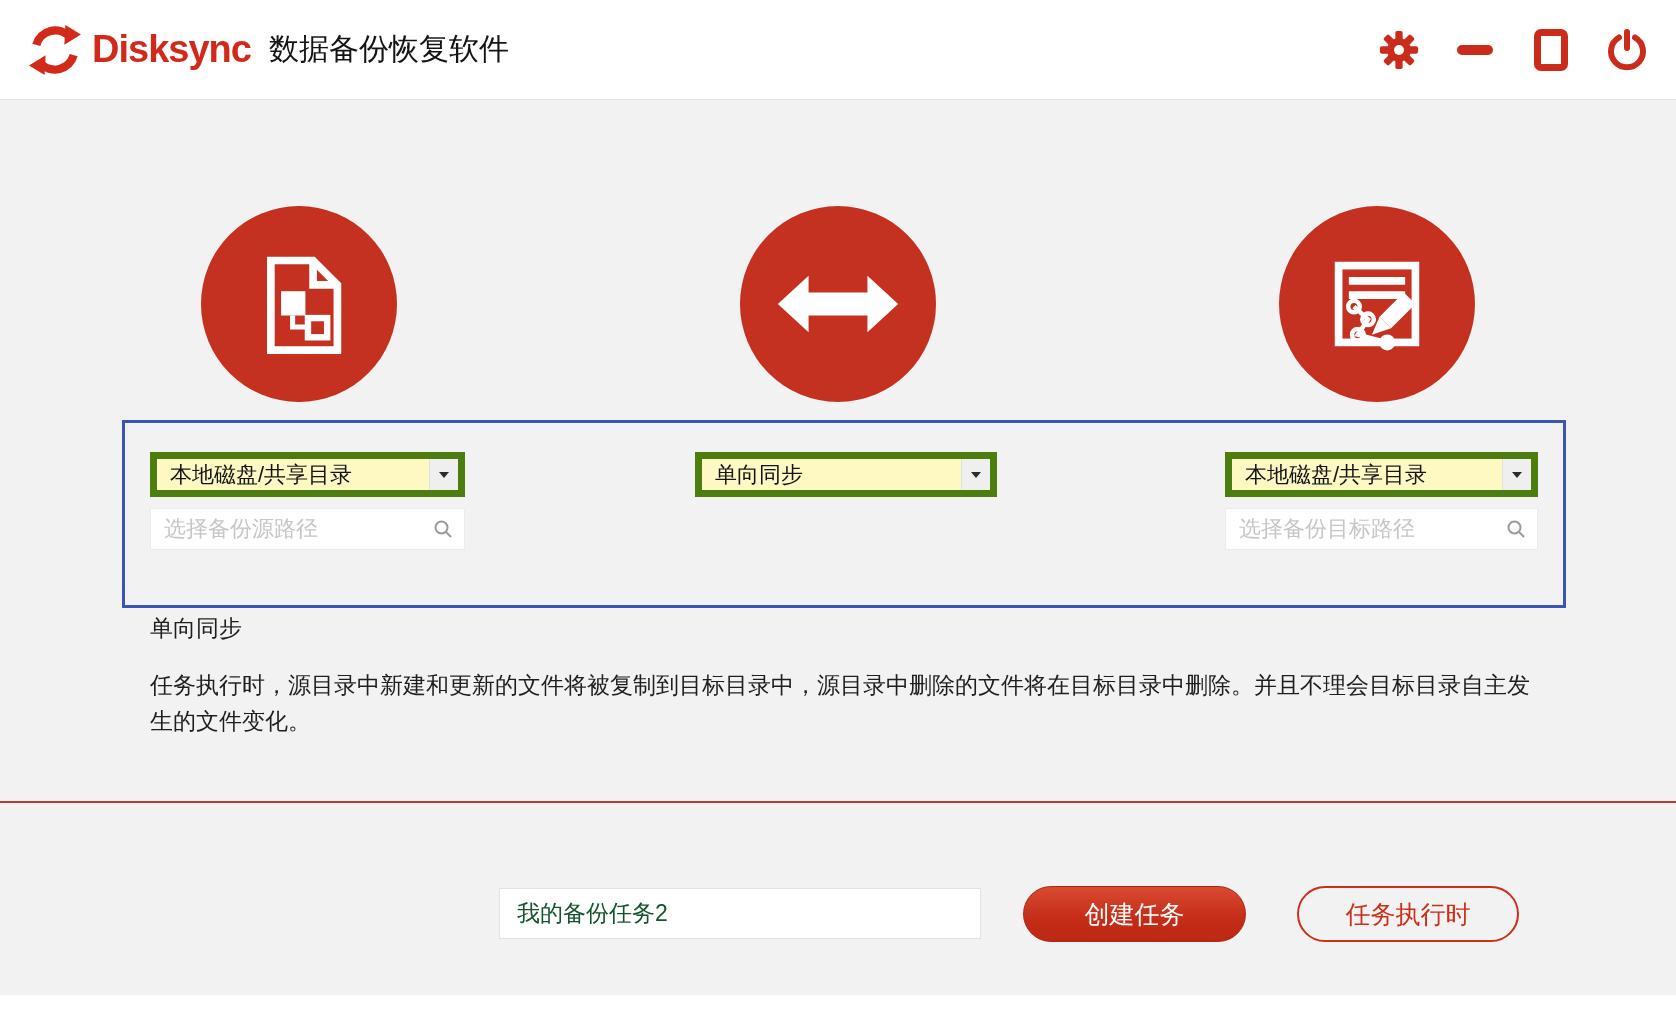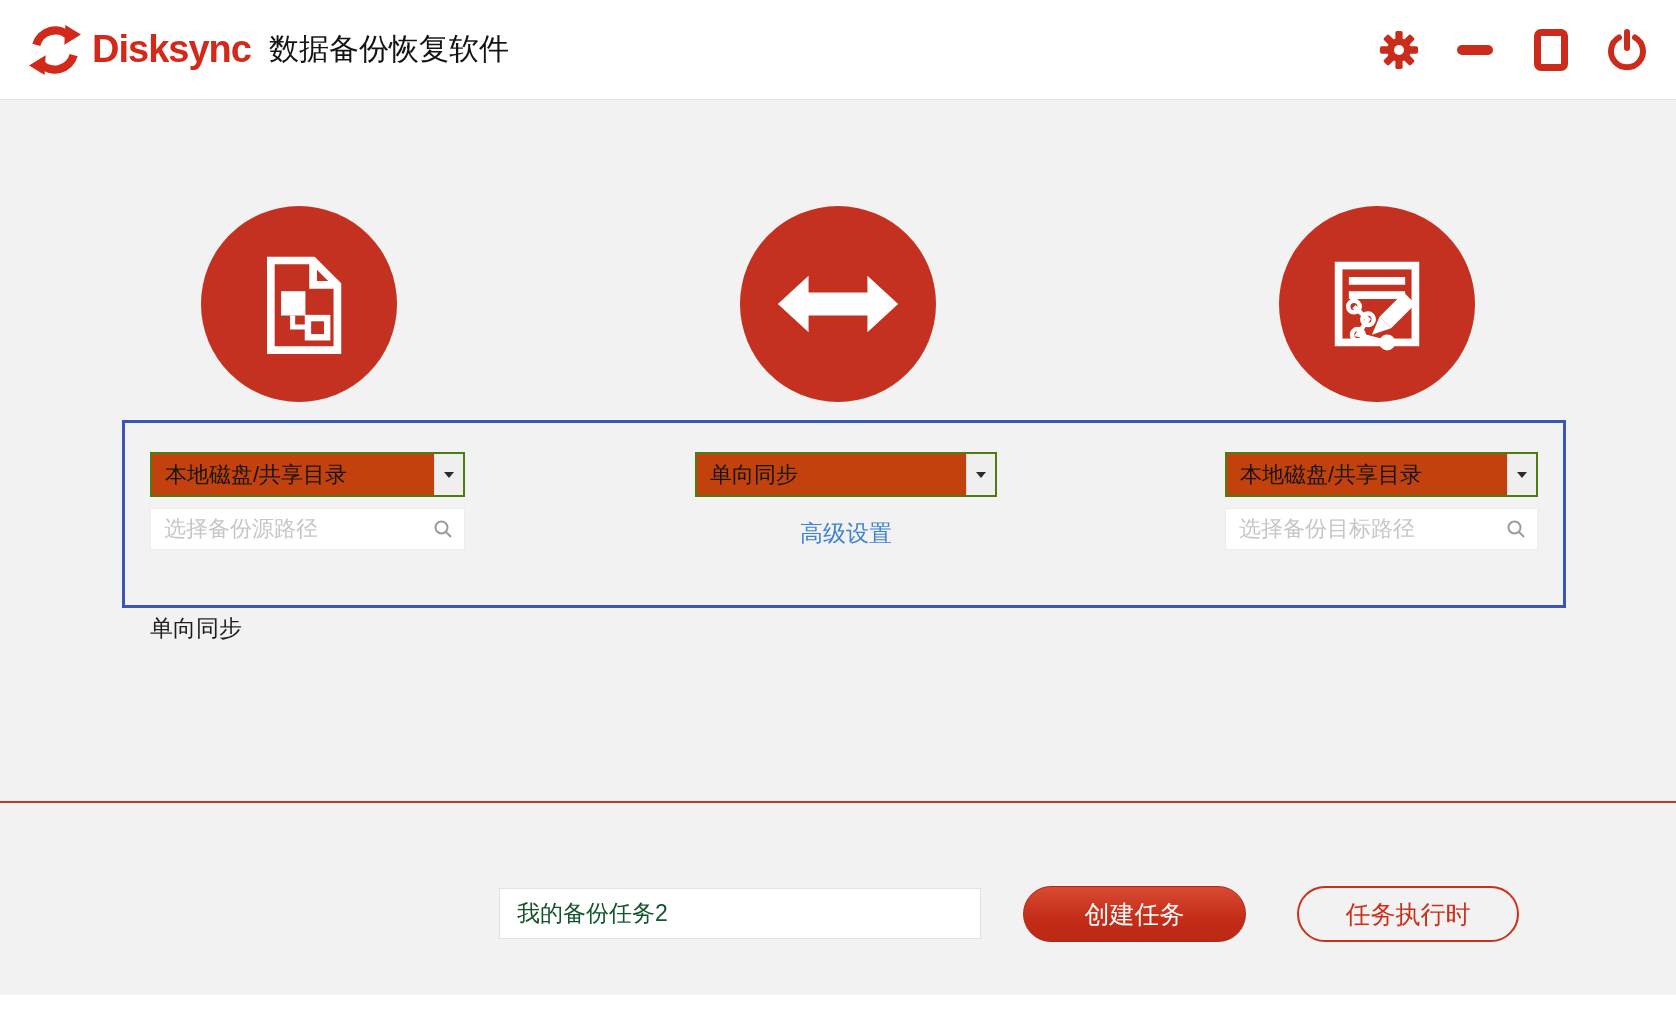--- a/index.html
+++ b/index.html
@@ -43,21 +43,21 @@
   .c-target { left:1279px; }
 
   
   .selection-box {
     position:absolute; left:122px; top:320px; width:1444px; height:188px;
     border:3px solid #3a55b4; background:transparent;
   }
 
   
   .dropdown {
-    position:absolute; height:45px; background:#c2410c; border:2px solid #4d7c0f;
+    position:absolute; height:45px; background:#fef9c3; border:7px solid #4d7c0f;
     display:flex; align-items:center; cursor:pointer;
   }
   .dd-label { flex:1; font-size:22px; color:#141414; padding-left:13px; white-space:nowrap; overflow:hidden; }
   .dd-btn {
     width:29px; align-self:stretch; background:#efefef; border-left:1px solid #e0e0e0;
     display:flex; align-items:center; justify-content:center;
   }
   .caret { width:0; height:0; border-left:5px solid transparent; border-right:5px solid transparent; border-top:6px solid #2b2b2b; }
 
   .dd-source { left:150px; top:352px; width:315px; }
@@ -229,37 +229,37 @@
           <line x1="13" y1="13" x2="18" y2="18"></line>
       </svg>
     </div>
 
     <div class="dropdown dd-mode">
       <span class="dd-label">单向同步</span>
       <span class="dd-btn">
           <i class="caret"></i>
         </span>
     </div>
-    <a class="adv-link">高级设置</a>
 
     <div class="dropdown dd-target">
       <span class="dd-label">本地磁盘/共享目录</span>
       <span class="dd-btn">
           <i class="caret"></i>
         </span>
     </div>
     <div class="searchbox sb-target">
       <input type="text" placeholder="选择备份目标路径" style="">
       <svg class="mag" viewBox="0 0 20 20" fill="none" stroke="#9a9a9a" stroke-width="2">
         <circle cx="8.5" cy="8.5" r="6"></circle>
           <line x1="13" y1="13" x2="18" y2="18"></line>
       </svg>
     </div>
 
     <div class="mode-title">单向同步</div>
+    <p class="mode-desc">任务执行时，源目录中新建和更新的文件将被复制到目标目录中，源目录中删除的文件将在目标目录中删除。并且不理会目标目录自主发生的文件变化。</p>
 
     <div class="divider"></div>
 
     <input class="task-name" type="text" value="我的备份任务2" style="">
     <button class="btn-create">创建任务</button>
     <button class="btn-manage">任务执行时</button>
 
     <div class="bottom-strip"></div>
   </main>
 </div>

